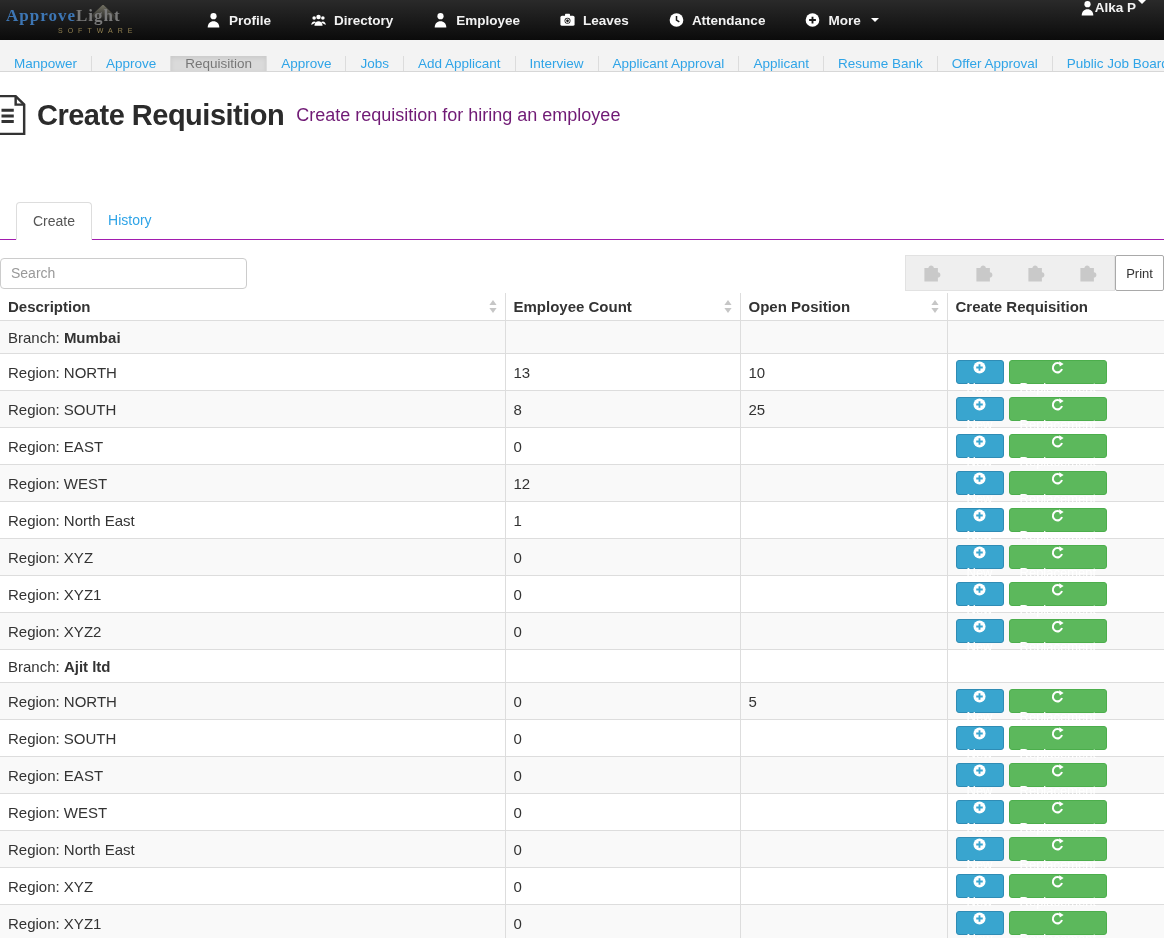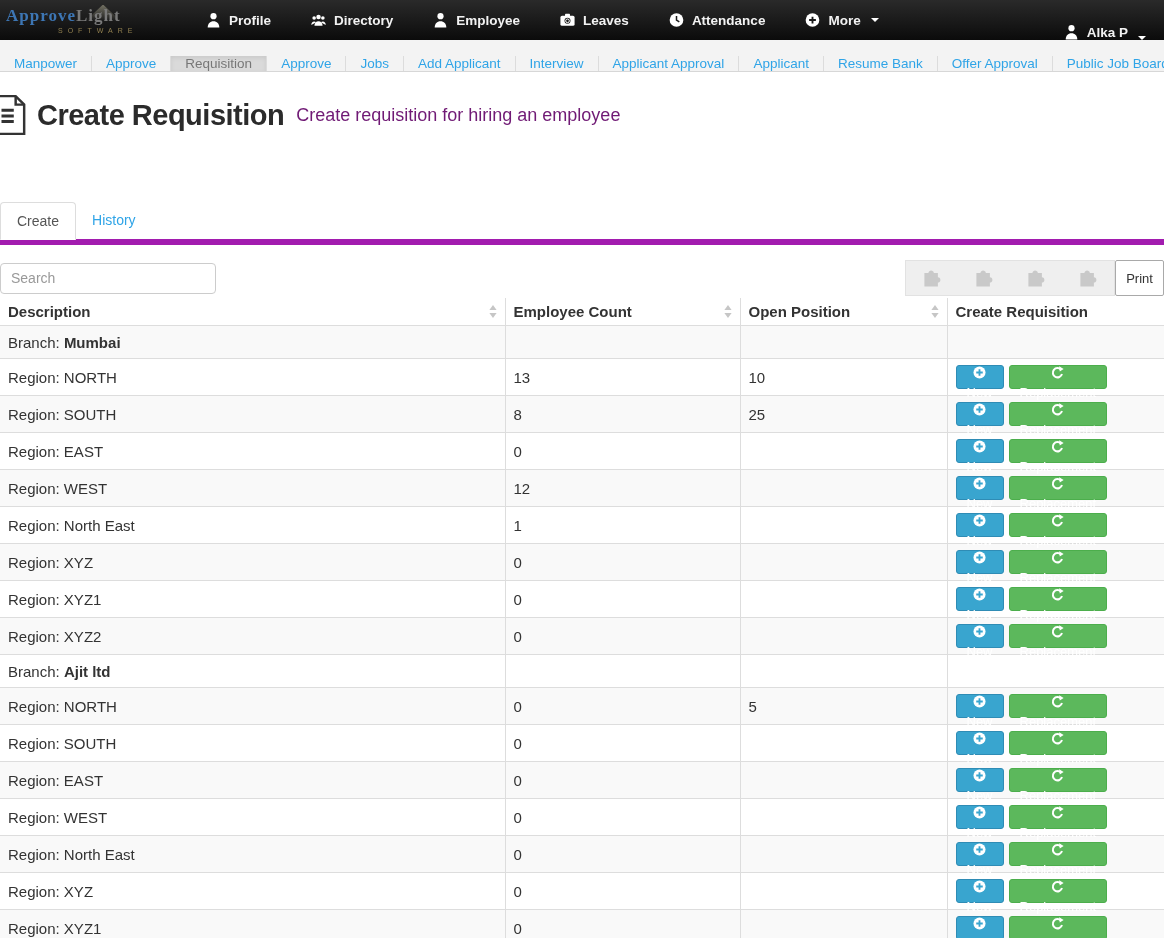--- a/index.html
+++ b/index.html
@@ -16,42 +16,42 @@
   .brand{width:186px;padding-left:6px;cursor:pointer;position:relative;line-height:1;}
   .brand-top{font-family:"Liberation Serif",serif;font-size:17px;font-weight:bold;letter-spacing:1px;}
   .b-street{color:#3d76b4;}
   .b-light{color:#7a7a7a;position:relative;}
   .lamp-glow{position:absolute;left:86px;top:-2px;width:34px;height:16px;background:linear-gradient(rgba(255,250,210,.35),rgba(255,250,210,0));clip-path:polygon(50% 0,100% 100%,0 100%);pointer-events:none;}
   .brand-sub{font-size:7px;letter-spacing:5px;color:#92804f;margin:3px 0 0 52px;}
   .topnav-items{display:flex;align-items:center;height:100%;}
   .topnav-item{display:flex;align-items:center;gap:8px;padding:0 20px;height:100%;color:#f2f2f2;font-weight:bold;font-size:13.5px;text-decoration:none;cursor:pointer;}
   .nav-ic{display:inline-flex;width:15px;height:16px;align-items:center;justify-content:center;}
   .nav-ic svg{width:100%;height:100%;}
-  .topnav-user{margin-left:auto;display:flex;align-items:flex-end;gap:8px;padding:0 18px;height:100%;font-weight:bold;font-size:13.5px;cursor:pointer;}
+  .topnav-user{margin-left:auto;display:flex;align-items:flex-start;padding:0 18px;height:100%;font-weight:bold;font-size:13.5px;cursor:pointer;}
   .caret{display:inline-block;width:0;height:0;border-left:4px solid transparent;border-right:4px solid transparent;border-top:4px solid #fff;margin-left:2px;}
 
   
   .subnav{height:32px;background:#f3f3f3;border-bottom:1px solid #d7d7d7;display:flex;align-items:flex-end;}
   .subnav-item{display:flex;align-items:center;padding:0 14px;font-size:13.5px;color:var(--accent);text-decoration:none;border-right:1px solid #dcdcdc;cursor:pointer;white-space:nowrap;}
   .subnav-item.active{background:#dadada;color:#777;box-shadow:inset 0 2px 4px rgba(0,0,0,.08);}
 
   
   .page-header{display:flex;align-items:center;margin:18px 0 0 0;height:50px;}
   .doc-icon{width:34px;height:44px;margin-left:-7px;flex:0 0 auto;}
   .page-title{font-size:29px;font-weight:bold;color:#2b2b2b;margin:0 0 0 10px;letter-spacing:-.5px;}
   .page-subtitle{font-size:18px;color:#701a75;margin-left:12px;}
 
   
-  .tabs{margin-top:62px;display:flex;border-bottom:6px solid #a21caf;padding-left:0;}
+  .tabs{margin-top:62px;display:flex;border-bottom:1px solid #a21caf;padding-left:16px;}
   .tab{padding:10px 16px;font-size:14px;text-decoration:none;color:var(--accent);margin-bottom:-1px;cursor:pointer;}
   .tab.active{color:#555;background:#fff;border:1px solid #ddd;border-bottom:1px solid #fff;border-radius:4px 4px 0 0;cursor:default;}
 
   
   .toolbar{margin-top:15px;display:flex;justify-content:space-between;align-items:center;height:36px;}
-  .search-input{width:216px;height:31px;border:1px solid #ccc;border-radius:4px;padding:5px 10px;font-size:14px;font-family:"Liberation Sans",sans-serif;color:#333;outline:none;}
+  .search-input{width:247px;height:31px;border:1px solid #ccc;border-radius:4px;padding:5px 10px;font-size:14px;font-family:"Liberation Sans",sans-serif;color:#333;outline:none;}
   .search-input::placeholder{color:#999;}
   .toolbar-right{display:flex;align-items:stretch;height:36px;}
   .plugin-group{display:flex;align-items:center;background:#efefef;border:1px solid #e2e2e2;}
   .plugin-cell{width:52px;height:34px;display:flex;align-items:center;justify-content:center;cursor:pointer;}
   .plugin-cell svg{width:27px;height:27px;}
   .print-btn{width:49px;background:#fff;border:1px solid #a9a9a9;border-radius:2px;font-size:13px;color:#333;font-family:"Liberation Sans",sans-serif;cursor:pointer;}
 
   
   table{width:100%;border-collapse:collapse;margin-top:2px;table-layout:fixed;}
   th{font-size:15px;font-weight:bold;color:#333;text-align:left;padding:5px 8px;border-bottom:1px solid #ddd;}

